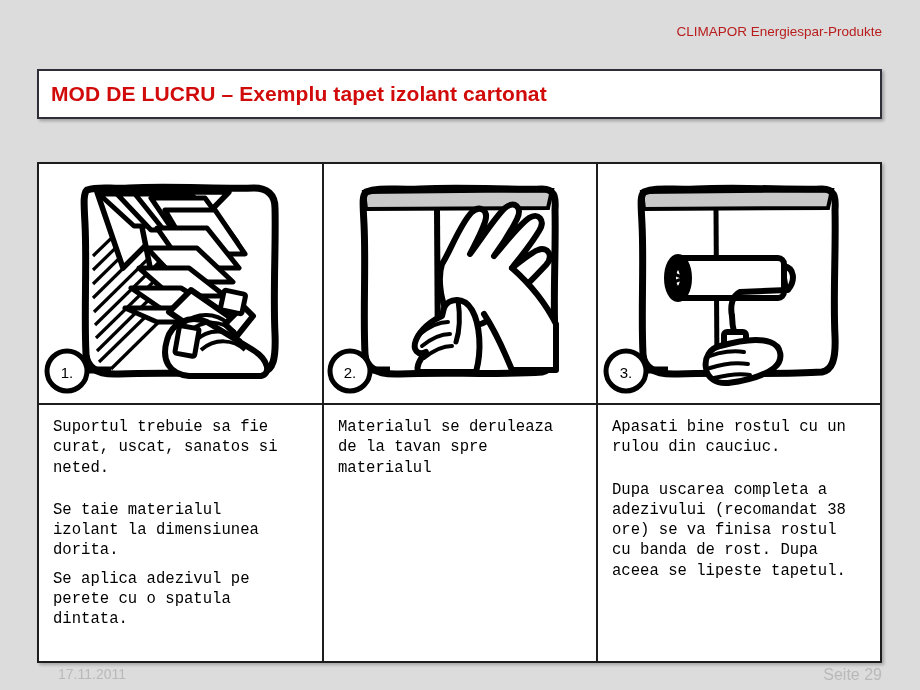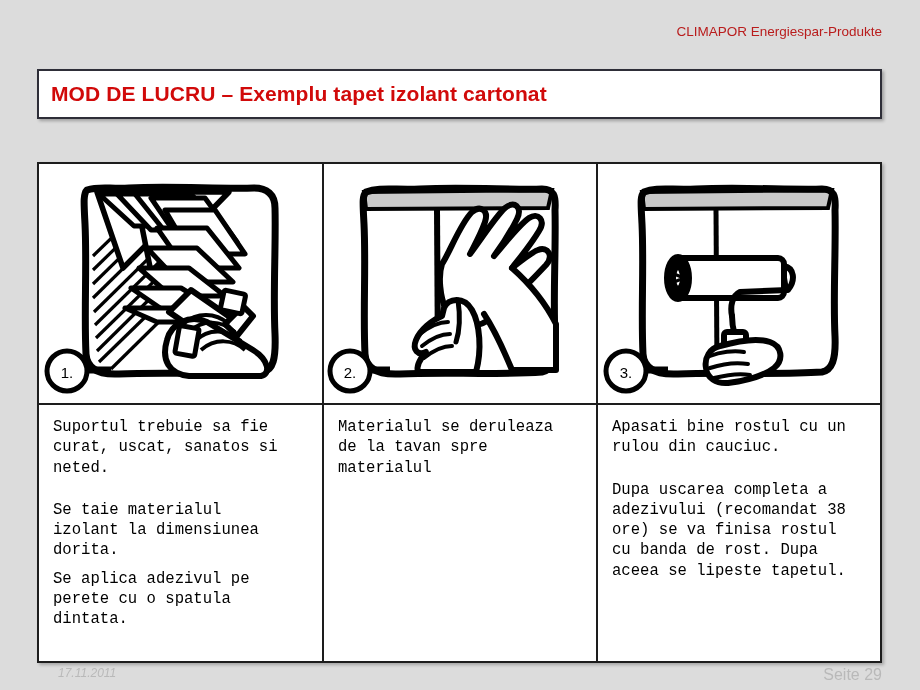--- a/index.html
+++ b/index.html
@@ -132,23 +132,22 @@
     position: absolute;
     left: 0;
     top: 663px;
     width: 920px;
     height: 27px;
   }
   .footer-date {
     position: absolute;
     left: 58px;
     top: 3px;
-    font-size: 12px;
+    font-size: 14px;
     color: #b9b9b9;
-    font-style: italic;
   }
   .footer-page {
     position: absolute;
     right: 38px;
     top: 3px;
     font-size: 16px;
     color: #b9b9b9;
   }
 </style>
 </head>

